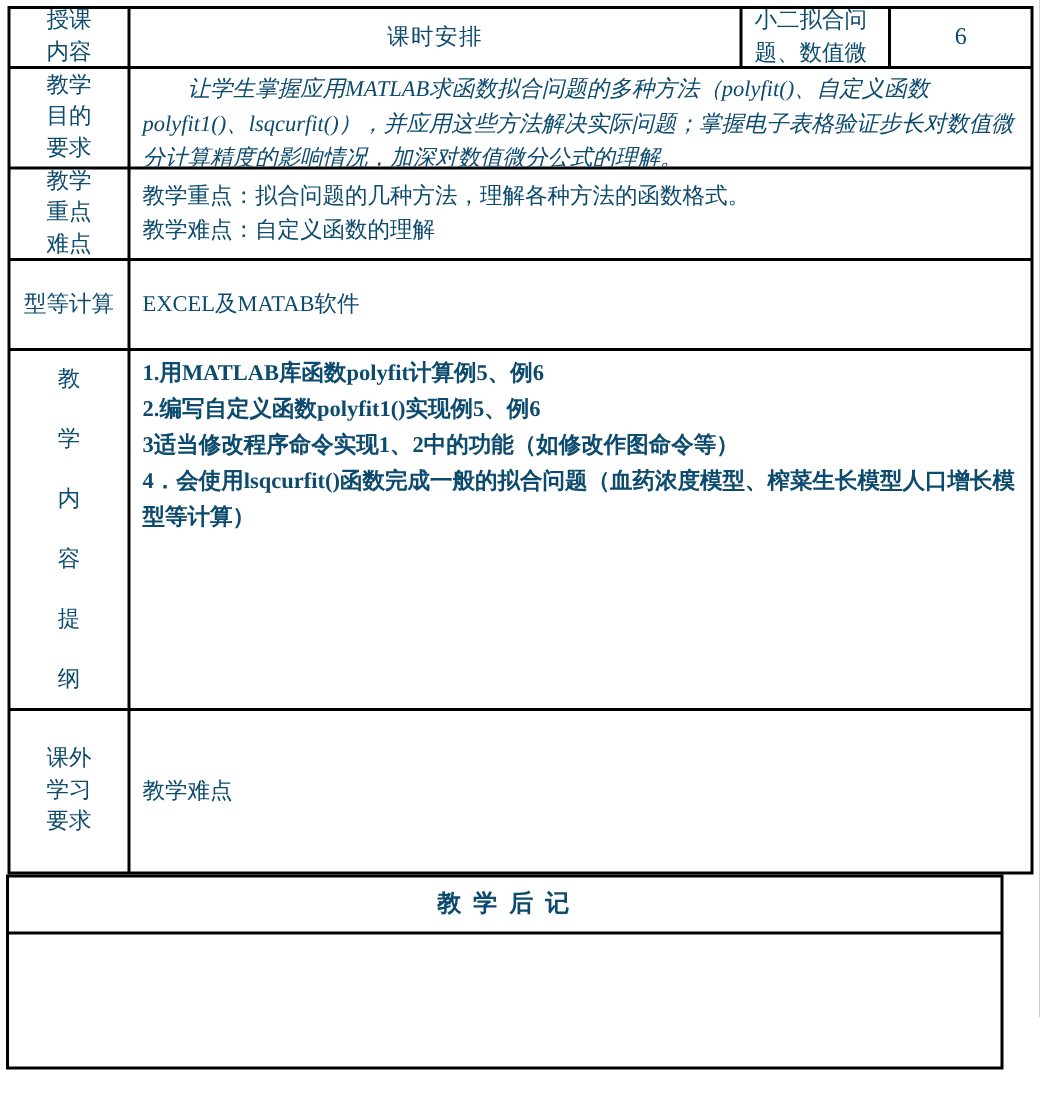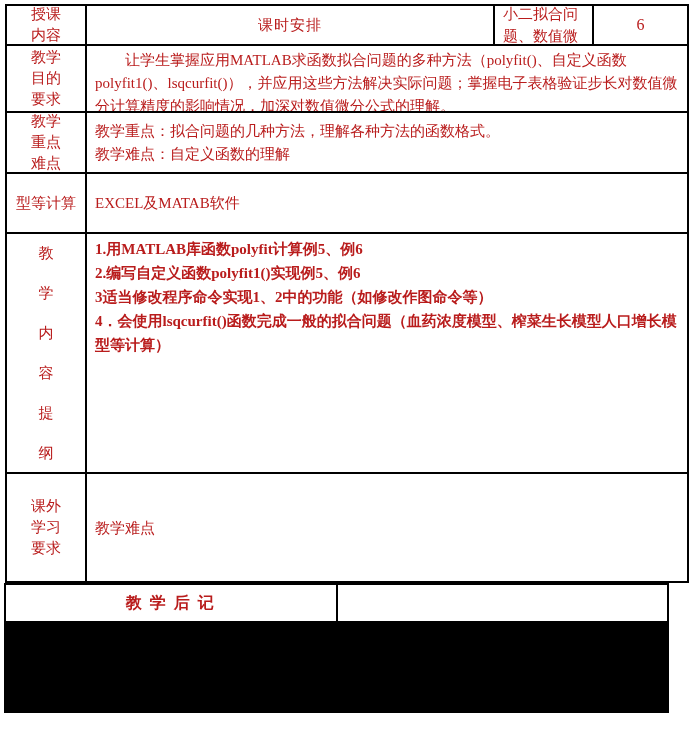--- a/index.html
+++ b/index.html
@@ -1,20 +1,20 @@
 <!DOCTYPE html>
 <html><head>
 <meta charset="utf-8">
 <style>
   html,body{margin:0;padding:0;background:#ffffff;}
   .page{
     position:relative;
     width:693px;height:738px;
     background:#ffffff;
-    color:#b91c1c;
+    color:#0c4a6e;
     font-family:"Liberation Serif","DejaVu Serif",serif;
     overflow:hidden;
   }
   
   .grid{
     position:absolute;
     background:#000;
     display:grid;
     padding:2px;
     gap:2px;
@@ -22,21 +22,21 @@
   }
   .main-table{
     left:5px;top:4px;
     width:684px;height:579px;
     grid-template-columns:78px 406px 97px 93px;
     grid-template-rows:38px 65px 59px 58px 238px 107px;
   }
   .footer-table{
     left:4px;top:583px;
     width:665px;height:130px;
-    grid-template-columns:1fr 1fr;
+    grid-template-columns:1fr;
     grid-template-rows:36px 88px;
   }
   .cell{
     background:#fff;
     overflow:hidden;
     box-sizing:border-box;
     white-space:pre-line;
     font-size:15px;
     line-height:22px;
   }
@@ -44,21 +44,21 @@
   .label{
     display:flex;align-items:center;justify-content:center;
     text-align:center;
     line-height:21px;
     padding:2px;
   }
   .label-wide{letter-spacing:1px;}
   .outline-label{line-height:40px;}
   .v-center{display:flex;align-items:center;}
   .content{padding:2px 8px;}
-  .objectives{line-height:23px;padding-top:3px;}
+  .objectives{line-height:23px;padding-top:3px;font-style:italic;}
   .keypoints{line-height:23px;}
   .outline-content{line-height:24px;padding-top:3px;font-weight:bold;}
   .center-text{display:flex;align-items:center;justify-content:center;text-align:center;}
   .hours-value{font-size:16px;}
   .footer-title{
     display:flex;align-items:center;justify-content:center;
     font-weight:bold;
     font-size:16px;
     letter-spacing:2px;
   }

